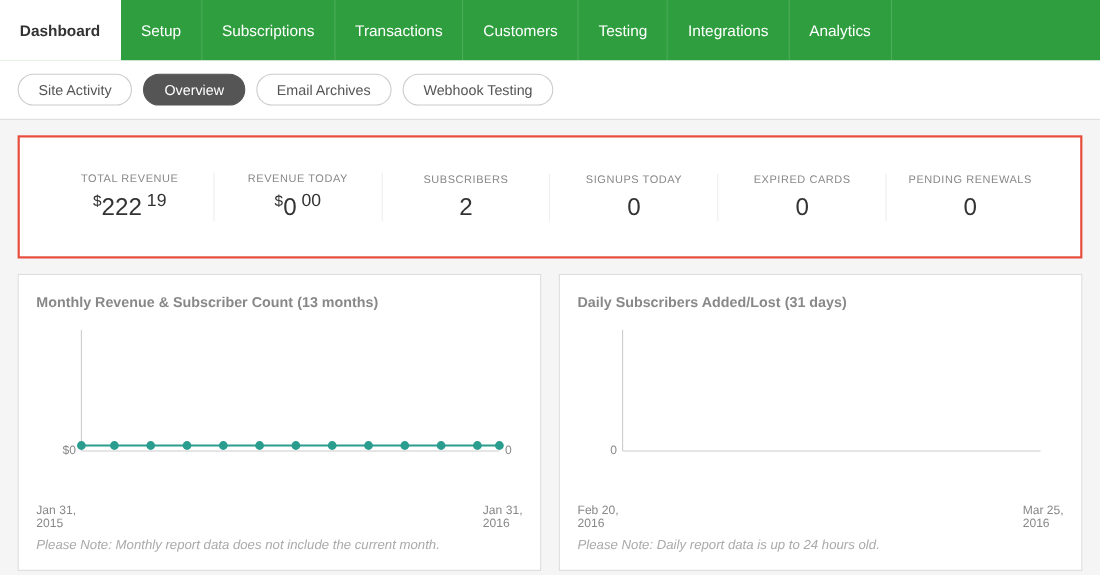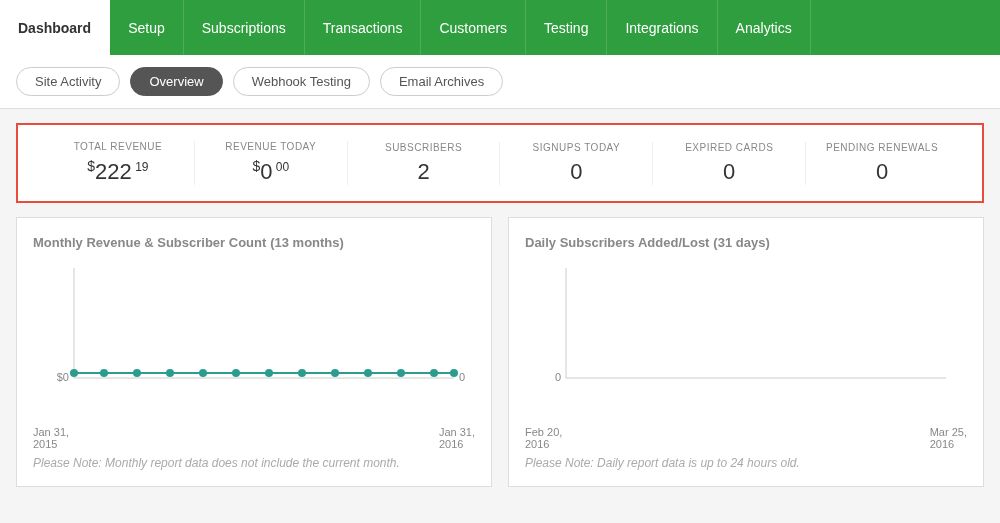--- a/index.html
+++ b/index.html
@@ -49,21 +49,21 @@
       background: #555;
       color: #fff;
       border-color: #555;
     }
 
     
     .stats-bar {
       background: #fff;
       border: 2px solid #e74c3c;
       margin: 14px 16px;
-      padding: 16px 24px;
+      padding: 32px 24px;
       display: flex;
       align-items: center;
       gap: 0;
     }
     .stat-item {
       flex: 1;
       text-align: center;
       border-right: 1px solid #eee;
     }
     .stat-item:last-child { border-right: none; }
@@ -78,21 +78,21 @@
       font-size: 22px;
       color: #333;
       font-weight: 300;
     }
     .stat-value .dollar {
       font-size: 14px;
       vertical-align: super;
       font-weight: normal;
     }
     .stat-value .cents {
-      font-size: 12px;
+      font-size: 16px;
       vertical-align: super;
     }
 
     
     .charts-area {
       display: flex;
       gap: 16px;
       margin: 0 16px;
     }
     .chart-card {
@@ -147,22 +147,22 @@
   <div class="nav-item">Transactions</div>
   <div class="nav-item">Customers</div>
   <div class="nav-item">Testing</div>
   <div class="nav-item">Integrations</div>
   <div class="nav-item">Analytics</div>
 </nav>
 
 <div class="sub-nav">
   <button class="sub-nav-btn">Site Activity</button>
   <button class="sub-nav-btn active">Overview</button>
+  <button class="sub-nav-btn">Email Archives</button>
   <button class="sub-nav-btn">Webhook Testing</button>
-  <button class="sub-nav-btn">Email Archives</button>
 </div>
 
 <div class="stats-bar">
 
   <div class="stat-item">
     <div class="stat-label">TOTAL REVENUE</div>
     <div class="stat-value">
       <span class="dollar">$</span>222<span class="cents"> 19</span>
     </div>
   </div>

